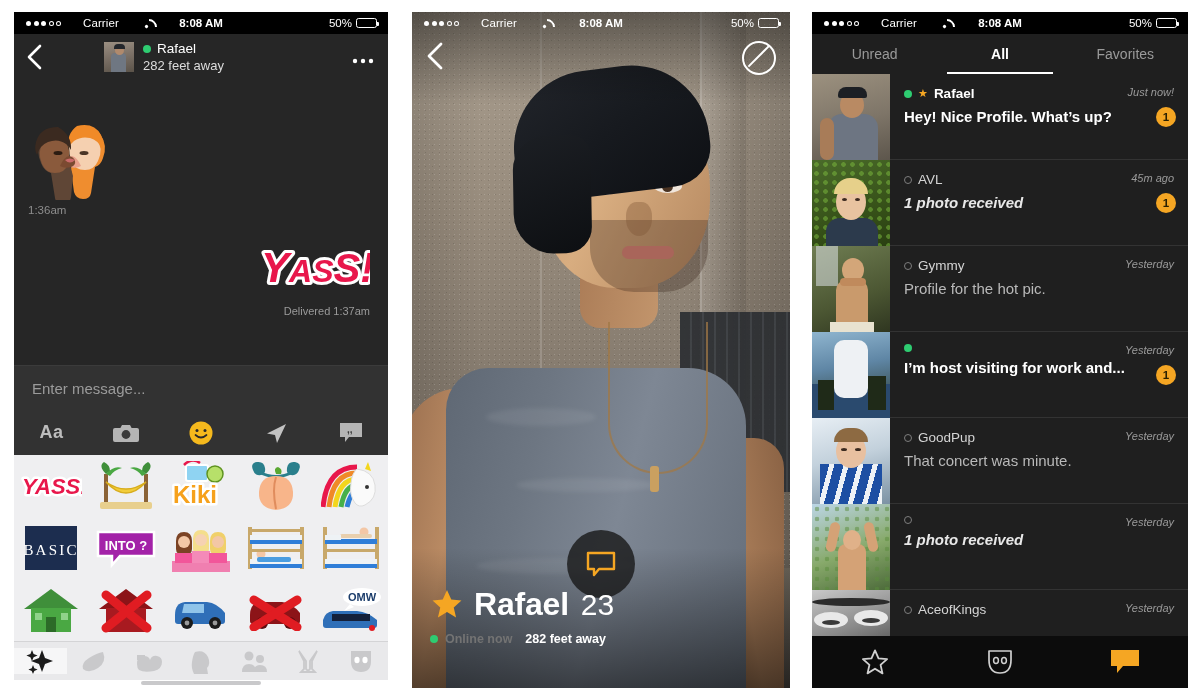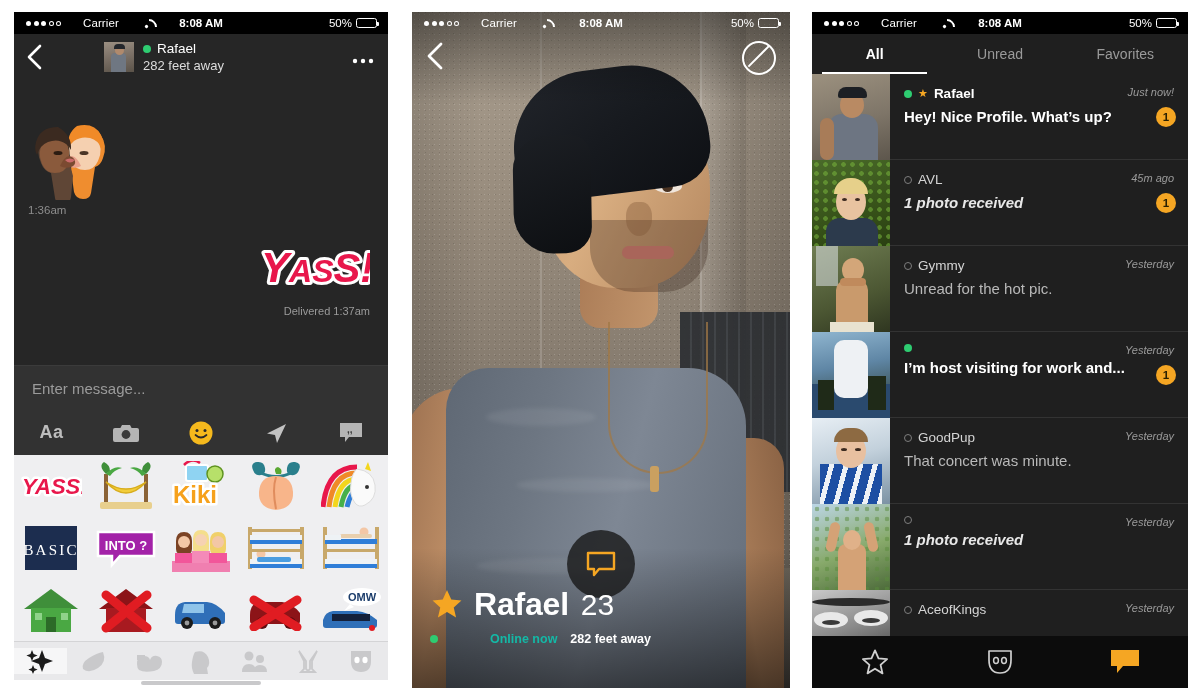--- a/index.html
+++ b/index.html
@@ -118,21 +118,21 @@
   .p2 .topbar{position:absolute;left:0;right:0;top:22px;height:48px;display:flex;align-items:center;justify-content:space-between;padding:0 14px;box-sizing:border-box;}
   .block-btn{width:30px;height:30px;border-radius:50%;border:2px solid #fff;position:relative;}
   .block-btn:after{content:"";position:absolute;left:50%;top:-2px;margin-left:-1px;width:2px;height:30px;background:#fff;transform:rotate(45deg);}
   .chatfab{position:absolute;left:50%;top:518px;transform:translateX(-50%);width:68px;height:68px;border-radius:50%;
     background:rgba(24,24,24,.80);display:flex;align-items:center;justify-content:center;}
   .p2 .meta{position:absolute;left:18px;bottom:42px;right:18px;}
   .p2 .nameline{display:flex;align-items:center;gap:10px;}
   .p2 .pname{color:#fff;font-size:32px;font-weight:bold;letter-spacing:-.2px;}
   .p2 .page{color:#fff;font-size:30px;font-weight:300;margin-left:2px;}
   .p2 .statline{display:flex;align-items:center;gap:7px;margin-top:9px;font-size:12.5px;font-weight:bold;}
-  .p2 .online{color:#14b8a6;margin-left:45px;}
+  .p2 .online{color:#737373;}
   .p2 .dist{color:#fff;margin-left:6px;}
 
   
   .p3 .body{height:654px;background:#1f1f1f;display:flex;flex-direction:column;}
   .tabs{height:40px;display:flex;background:#1f1f1f;flex:0 0 auto;}
   .tab{flex:1;display:flex;align-items:center;justify-content:center;color:#9a9a9a;font-size:14px;position:relative;}
   .tab.active{color:#fff;font-weight:bold;}
   .tab.active:after{content:"";position:absolute;left:10px;right:10px;bottom:0;height:2.5px;background:#fff;}
   .rows{flex:1 1 auto;overflow:hidden;background:#1f1f1f;}
   .row{display:flex;height:86px;position:relative;}
@@ -622,25 +622,25 @@
       </div>
       <div class="sb-time">8:08 AM</div>
       <div class="sb-right">
         <span>50%</span>
         <span class="batt"><span class="lvl"></span></span>
       </div>
     </div>
 
     <div class="body">
       <div class="tabs">
+        <div class="tab">
+            <span>Unread</span>
+          </div>
         <div class="tab active">
             <span>All</span>
-          </div>
-        <div class="tab">
-            <span>Unread</span>
           </div>
         <div class="tab">
             <span>Favorites</span>
           </div>
       </div>
 
       <div class="rows">
 
         <div class="row">
           <div class="av">
@@ -691,21 +691,21 @@
             <div class="fg-head" style="left:30px;top:12px;width:22px;height:24px;background:#d3a679"></div>
             <div style="position:absolute;left:28px;top:32px;width:26px;height:8px;background:#c08a5c;border-radius:4px"></div>
             <div style="position:absolute;left:18px;top:76px;width:44px;height:10px;background:#e8e2d0"></div>
           </div>
           <div class="rc">
             <div class="rtop">
               <span class="dot-off"></span>
               <span class="uname">Gymmy</span>
             </div>
             <div class="rtime">Yesterday</div>
-            <div class="rprev">Unread for the hot pic.</div>
+            <div class="rprev">Profile for the hot pic.</div>
           </div>
         </div>
 
         <div class="row">
           <div class="av">
             <div class="a-bg a4"></div>
             <div style="position:absolute;left:0;bottom:0;right:0;height:34px;background:#2a4a6e"></div>
             <div class="fg-body" style="left:22px;top:8px;width:34px;height:58px;background:#eef1f4;border-radius:10px"></div>
             <div style="position:absolute;left:6px;top:48px;width:16px;height:30px;background:#1f2a18"></div>
             <div style="position:absolute;left:56px;top:44px;width:18px;height:34px;background:#1f2a18"></div>

